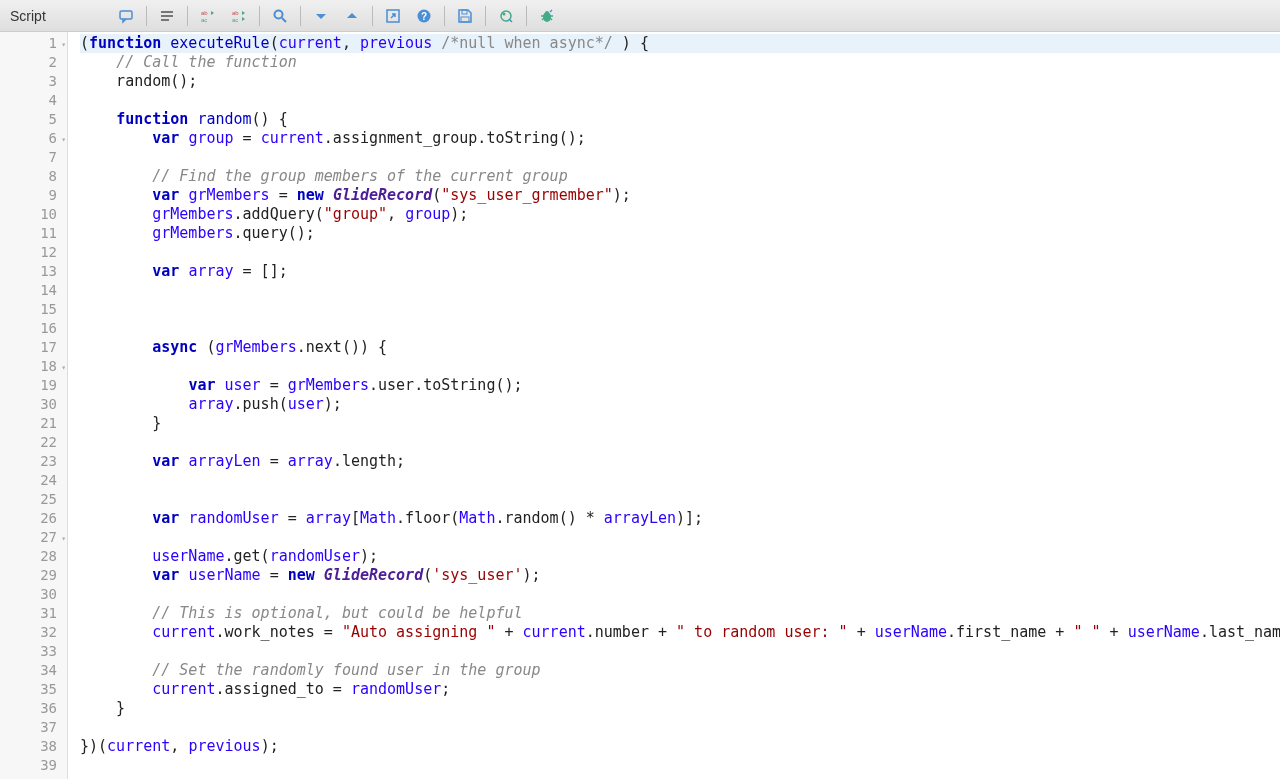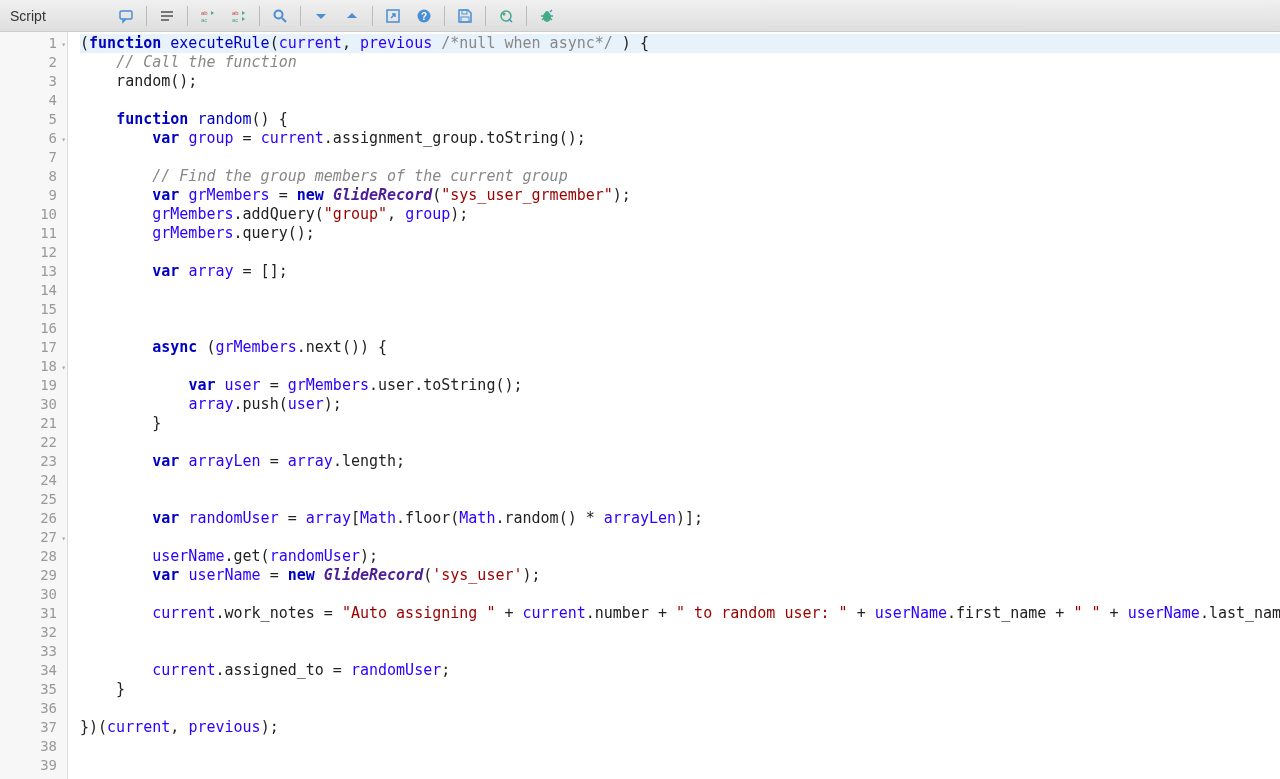--- a/index.html
+++ b/index.html
@@ -269,21 +269,22 @@
       <div class="code-line"><span>        }</span></div>
       <div class="code-line"></div>
       <div class="code-line"><span>        </span><span class="kw">var</span><span> </span><span class="var">arrayLen</span><span> = </span><span class="var">array</span><span>.length;</span></div>
       <div class="code-line"></div>
       <div class="code-line"><span>        </span></div>
       <div class="code-line"><span>        </span><span class="kw">var</span><span> </span><span class="var">randomUser</span><span> = </span><span class="var">array</span><span>[</span><span class="var">Math</span><span>.floor(</span><span class="var">Math</span><span>.random() * </span><span class="var">arrayLen</span><span>)];</span></div>
       <div class="code-line"></div>
       <div class="code-line"><span>        </span><span class="var">userName</span><span>.get(</span><span class="var">randomUser</span><span>);</span></div>
       <div class="code-line"><span>        </span><span class="kw">var</span><span> </span><span class="var">userName</span><span> = </span><span class="kw">new</span><span> </span><span class="cls">GlideRecord</span><span>(</span><span class="str">'sys_user'</span><span>);</span></div>
       <div class="code-line"></div>
+      <div class="code-line"><span>        </span><span class="cmt">// This is optional, but could be helpful</span></div>
       <div class="code-line"><span>        </span><span class="var">current</span><span>.work_notes = </span><span class="str">"Auto assigning "</span><span> + </span><span class="var">current</span><span>.number + </span><span class="str">" to random user: "</span><span> + </span><span class="var">userName</span><span>.first_name + </span><span class="str">" "</span><span> + </span><span class="var">userName</span><span>.last_name;</span></div>
       <div class="code-line"></div>
-      <div class="code-line"><span>        </span></div>
+      <div class="code-line"><span>        </span><span class="cmt">// Set the randomly found user in the group</span></div>
       <div class="code-line"><span>        </span><span class="var">current</span><span>.assigned_to = </span><span class="var">randomUser</span><span>;</span></div>
       <div class="code-line"><span>    }</span></div>
       <div class="code-line"></div>
       <div class="code-line"><span>})(</span><span class="var">current</span><span>, </span><span class="var">previous</span><span>);</span></div>
     </div>
 </div>
 
 </body></html>

